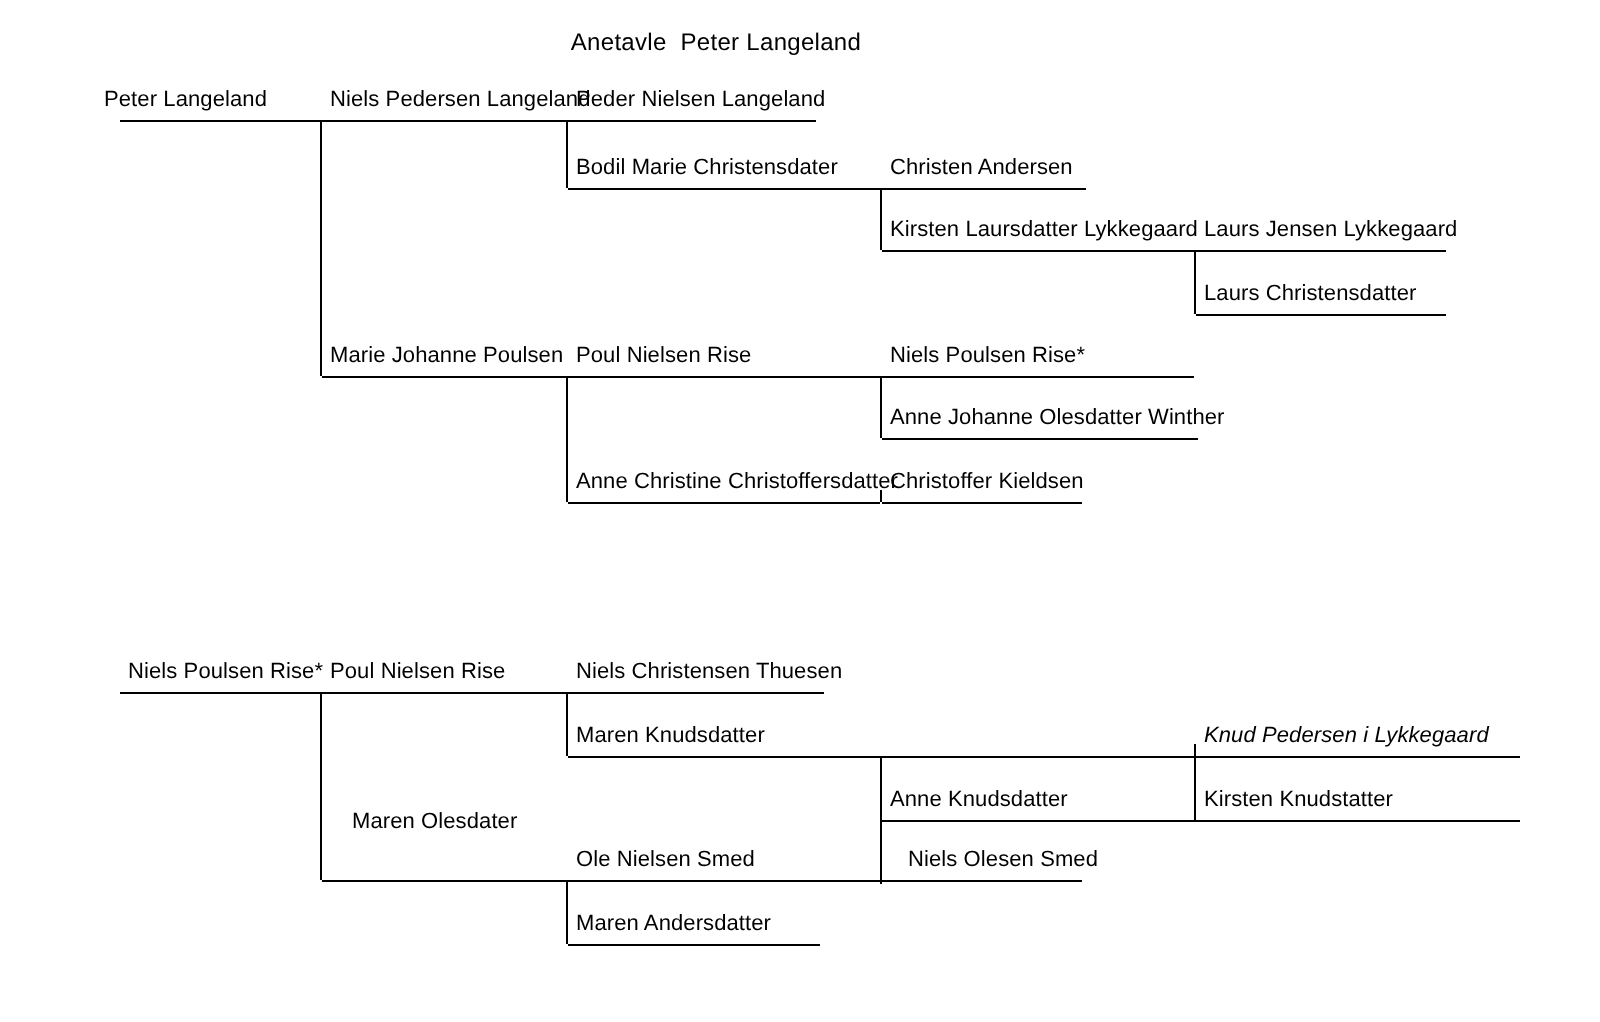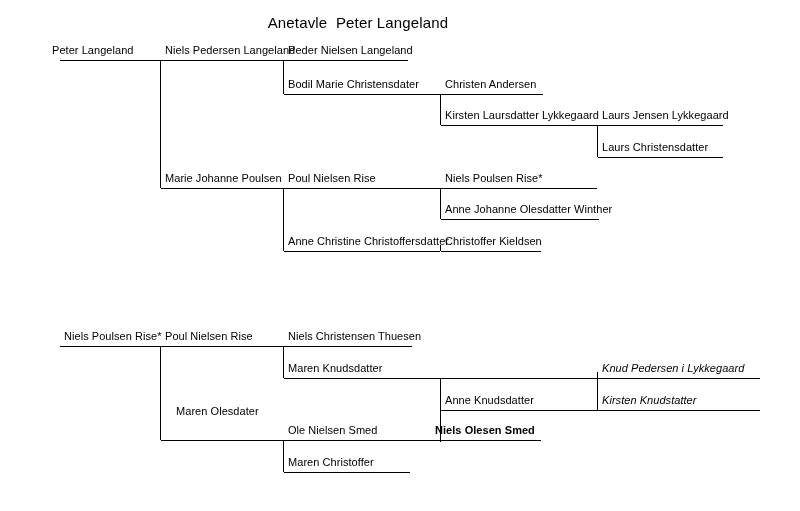--- a/index.html
+++ b/index.html
@@ -21,21 +21,21 @@
     top: 0;
     width: 800px;
     height: 511px;
   }
   .chart-title {
     position: absolute;
     left: 0;
     top: 14px;
     width: 716px;
     text-align: center;
-    font-size: 15px;
+    font-size: 12px;
     letter-spacing: 0.15px;
     white-space: pre;
   }
   .node {
     position: absolute;
     font-size: 11px;
     line-height: 13px;
     white-space: nowrap;
     letter-spacing: 0.05px;
   }
@@ -180,44 +180,44 @@
     <div class="rule-h" style="left:284px; top:378px; width:314px;"></div>
 
     <div class="rule-v" style="left:283px; top:346px; height:32px;"></div>
 
     <div class="node" style="left:284px; top:426px; width:156px; height:14px;">
       <span class="node-label">Ole Nielsen Smed</span>
     </div>
     <div class="rule-h" style="left:284px; top:440px; width:156px;"></div>
 
     <div class="node" style="left:284px; top:458px; width:126px; height:14px;">
-      <span class="node-label">Maren Christoffer</span>
+      <span class="node-label">Maren Andersdatter</span>
     </div>
     <div class="rule-h" style="left:284px; top:472px; width:126px;"></div>
 
     <div class="rule-v" style="left:283px; top:440px; height:32px;"></div>
 
     <div class="node" style="left:441px; top:396px; width:157px; height:14px;">
       <span class="node-label">Anne Knudsdatter</span>
     </div>
     <div class="rule-h" style="left:441px; top:410px; width:157px;"></div>
 
-    <div class="node" style="left:431px; top:426px; width:100px; height:14px;font-weight:bold;">
+    <div class="node" style="left:450px; top:426px; width:100px; height:14px;">
       <span class="node-label">Niels Olesen Smed</span>
     </div>
     <div class="rule-h" style="left:441px; top:440px; width:100px;"></div>
 
     <div class="rule-v" style="left:440px; top:378px; height:64px;"></div>
 
     <div class="node" style="left:598px; top:364px; width:162px; height:14px;font-style:italic;">
       <span class="node-label">Knud Pedersen i Lykkegaard</span>
     </div>
     <div class="rule-h" style="left:598px; top:378px; width:162px;"></div>
 
-    <div class="node" style="left:598px; top:396px; width:162px; height:14px;font-style:italic;">
+    <div class="node" style="left:598px; top:396px; width:162px; height:14px;">
       <span class="node-label">Kirsten Knudstatter</span>
     </div>
     <div class="rule-h" style="left:598px; top:410px; width:162px;"></div>
 
     <div class="rule-v" style="left:597px; top:372px; height:38px;"></div>
   </div>
 
 </div>
 
 </body></html>

